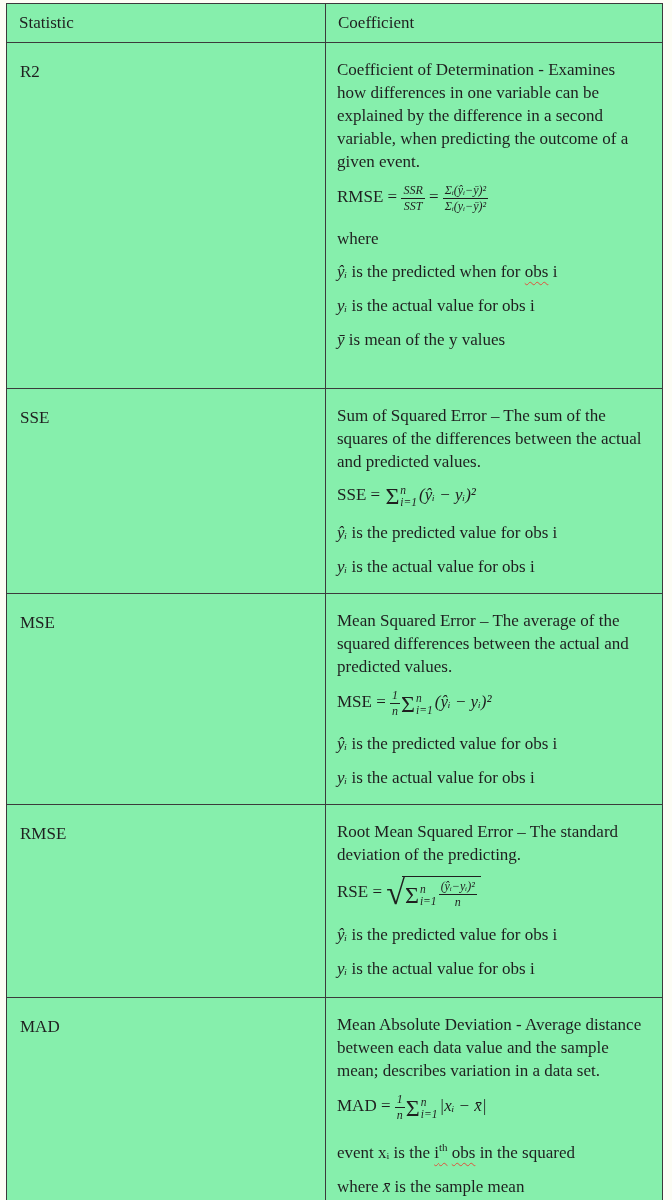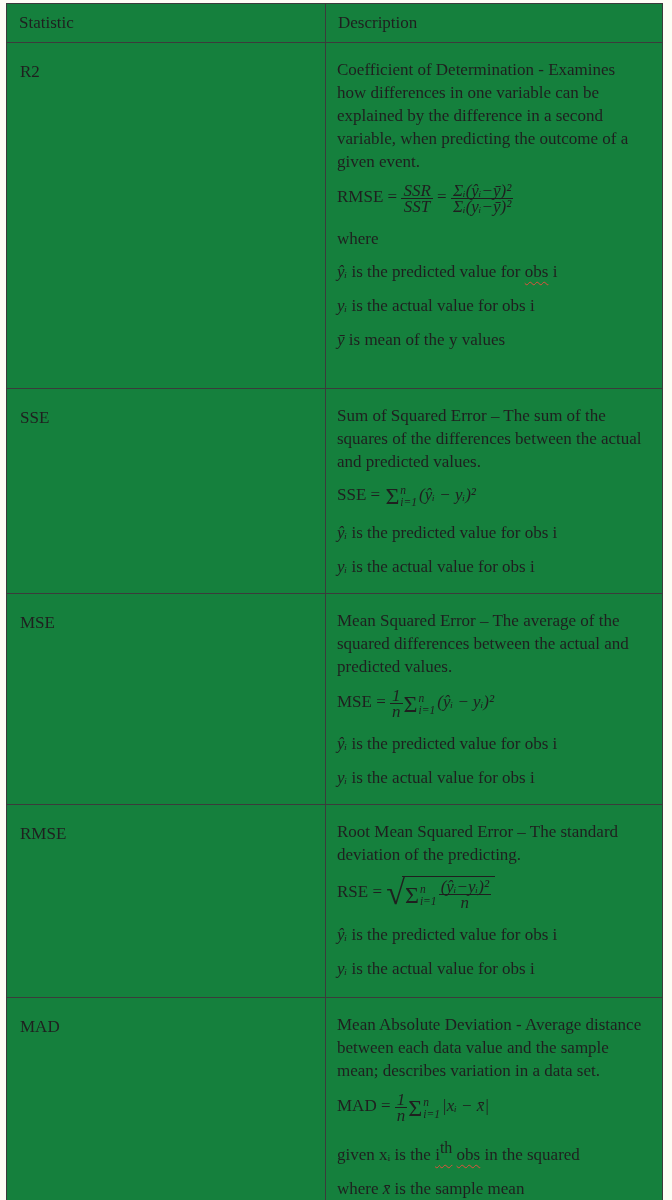--- a/index.html
+++ b/index.html
@@ -10,80 +10,80 @@
     font-family: "Liberation Serif", "DejaVu Serif", serif;
   }
   table.stats {
     border-collapse: collapse; table-layout: fixed;
     width: 656px; margin: 3px 0 0 6px;
   }
   col.c1 { width: 319px; }
   col.c2 { width: 337px; }
   td {
     border: 1.6px solid #3b3b3b; vertical-align: top;
-    background: #15803d; font-size: 17px; line-height: 23px; font-family: Liberation Serif, serif;
+    background: #86efac; font-size: 17px; line-height: 23px; font-family: Liberation Serif, serif;
   }
   td.hcell { padding: 7px 10px 4px 12px; }
   td.stat  { padding: 17px 10px 4px 13px; }
   td.desc  { padding: 7px 14px 4px 11px; }
   tr.h      { height: 39px; }
   tr.r-r2   { height: 346px; }
   tr.r-sse  { height: 191px; }
   tr.r-mse  { height: 200px; }
   tr.r-rmse { height: 193px; }
   tr.r-mad  { height: 221px; }
   .para    { margin: 8px 0 10px; }
   .symline { margin: 0 0 11px; }
   .it { font-style: italic; text-align: right; }
   .formula { margin: 6px 0 13px; white-space: nowrap; }
   .frac { display: inline-block; text-align: center; vertical-align: middle; font-style: italic; }
   .frac .num { display: block; border-bottom: 1.3px solid #1f1f1f; padding: 0 2px; }
   .frac .den { display: block; padding: 0 2px; }
-  .fsm { font-size: 17px; line-height: 15px; }
+  .fsm { font-size: 12px; line-height: 15px; }
   .sum { display: inline-flex; align-items: center; vertical-align: middle; margin: 0 2px 0 1px; }
   .sigma { font-size: 24px; line-height: 22px; font-style: normal; }
   .lims {
     display: inline-flex; flex-direction: column; justify-content: center;
     font-size: 11.5px; line-height: 12px; font-style: italic; margin-left: 1px;
   }
   .sqrt { display: inline-flex; align-items: center; vertical-align: middle; }
   .rad { font-size: 34px; line-height: 26px; }
   .rootbody {
     display: inline-flex; align-items: center;
     border-top: 1.5px solid #1f1f1f; padding: 2px 4px 0 2px; margin-left: -3px;
   }
   .sp {
     text-decoration-line: underline; text-decoration-style: wavy;
     text-decoration-color: #e0503a; text-decoration-thickness: 1px;
     text-underline-offset: 3.5px;
   }
-  sup.th { font-size: 16px; }
+  sup.th { font-size: 11px; }
 </style>
 </head>
 <body>
 
 <table class="stats">
   <colgroup>
       <col class="c1">
       <col class="c2">
     </colgroup>
 
   <tbody>
       <tr class="h">
     <td class="hcell">Statistic</td>
-    <td class="hcell">Description</td>
+    <td class="hcell">Coefficient</td>
   </tr>
 
   <tr class="r-r2">
     <td class="stat">R2</td>
     <td class="desc">
       <p class="para">Coefficient of Determination - Examines how differences in one variable can be explained by the difference in a second variable, when predicting the outcome of a given event.</p>
       <div class="formula"><span>RMSE = </span><span class="frac fsm"><span class="num">SSR</span><span class="den">SST</span></span><span> = </span><span class="frac fsm"><span class="num">Σᵢ(ŷᵢ−ȳ)²</span><span class="den">Σᵢ(yᵢ−ȳ)²</span></span></div>
       <p class="para">where</p>
-      <p class="symline"><span class="it">ŷᵢ</span><span> is the predicted value for </span><span class="sp">obs</span><span> i</span></p>
+      <p class="symline"><span class="it">ŷᵢ</span><span> is the predicted when for </span><span class="sp">obs</span><span> i</span></p>
       <p class="symline"><span class="it">yᵢ</span><span> is the actual value for obs i</span></p>
       <p class="symline"><span class="it">ȳ</span><span> is mean of the y values</span></p>
     </td>
   </tr>
 
   <tr class="r-sse">
     <td class="stat">SSE</td>
     <td class="desc">
       <p class="para">Sum of Squared Error – The sum of the squares of the differences between the actual and predicted values.</p>
       <div class="formula"><span>SSE = </span><span class="sum">
@@ -143,18 +143,18 @@
     <td class="stat">MAD</td>
     <td class="desc">
       <p class="para">Mean Absolute Deviation - Average distance between each data value and the sample mean; describes variation in a data set.</p>
       <div class="formula"><span>MAD = </span><span class="frac fsm"><span class="num">1</span><span class="den">n</span></span><span class="sum">
               <span class="sigma">Σ</span>
               <span class="lims">
                 <span>n</span>
                 <span>i=1</span>
               </span>
             </span><span class="it">|xᵢ − x̄|</span></div>
-      <p class="symline"><span>given xᵢ is the </span><span class="sp"><span>i</span><sup class="th">th</sup></span> <span class="sp">obs</span><span> in the squared</span></p>
+      <p class="symline"><span>event xᵢ is the </span><span class="sp"><span>i</span><sup class="th">th</sup></span> <span class="sp">obs</span><span> in the squared</span></p>
       <p class="symline"><span>where </span><span class="it">x̄</span><span> is the sample mean</span></p>
     </td>
   </tr>
 </tbody>
   </table>
 
 </body></html>

